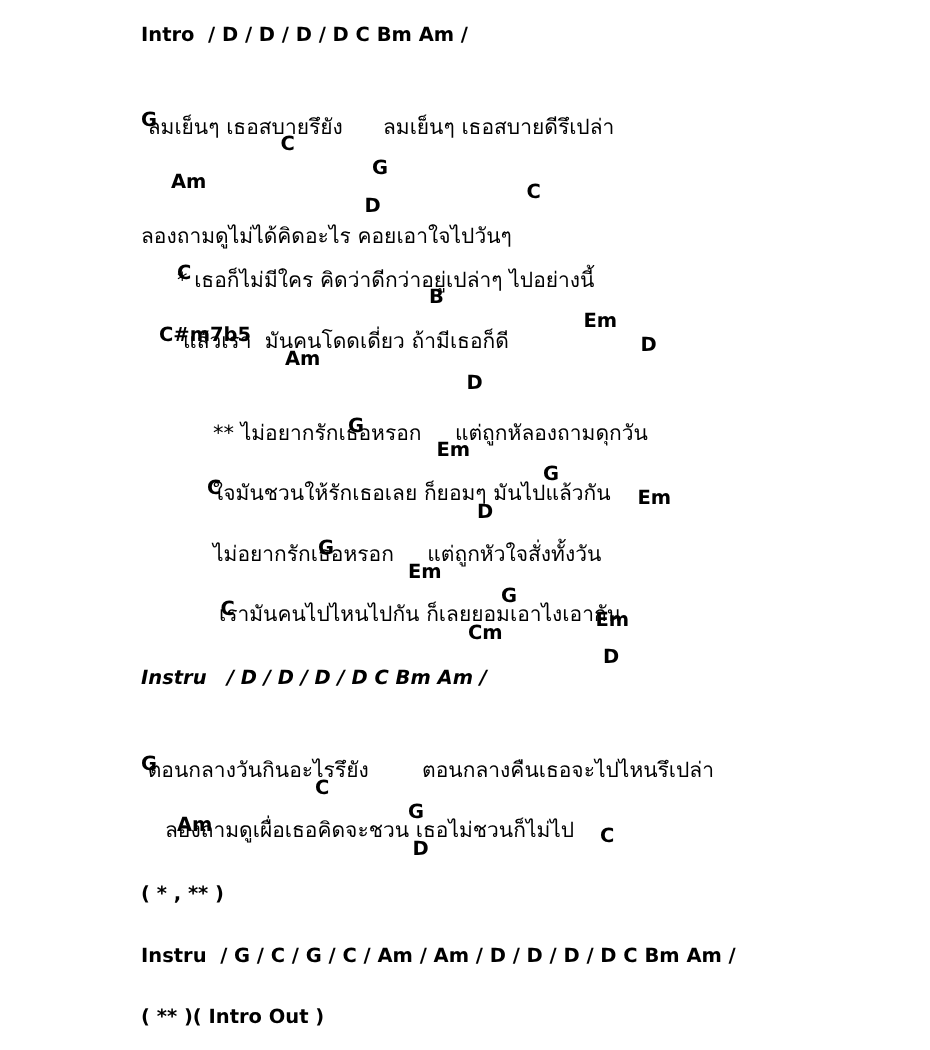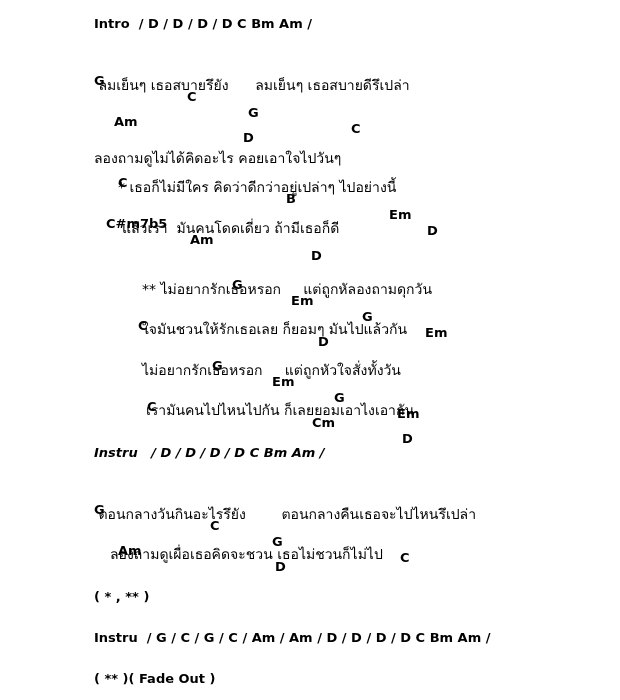--- a/index.html
+++ b/index.html
@@ -82,14 +82,14 @@
   </div>
   <div class="line lyric" style="left:94px; top:506px;"> ตอนกลางวันกินอะไรรึยัง        ตอนกลางคืนเธอจะไปไหนรึเปล่า</div>
   <div class="line chord" style="left:0; top:527px; width:620px;">
     <span class="c" style="left:118px">Am</span>
     <span class="c" style="left:275px">D</span>
   </div>
   <div class="line lyric" style="left:94px; top:546px;margin-left:16px;">ลองถามดูเผื่อเธอคิดจะชวน เธอไม่ชวนก็ไม่ไป</div>
 
   <div class="line section" style="left:94px; top:589px;">( * , ** )</div>
   <div class="line section" style="left:94px; top:630px;">Instru  / G / C / G / C / Am / Am / D / D / D / D C Bm Am /</div>
-  <div class="line section" style="left:94px; top:671px;">( ** )( Fade Out )</div>
+  <div class="line section" style="left:94px; top:671px;">( ** )( Intro Out )</div>
 </div>
 
 </body></html>

